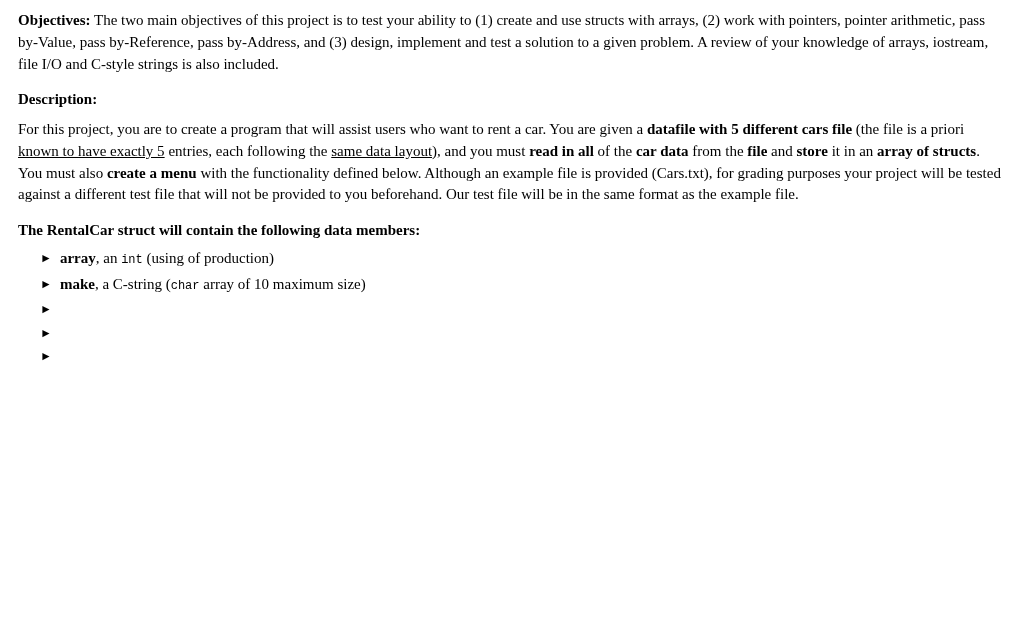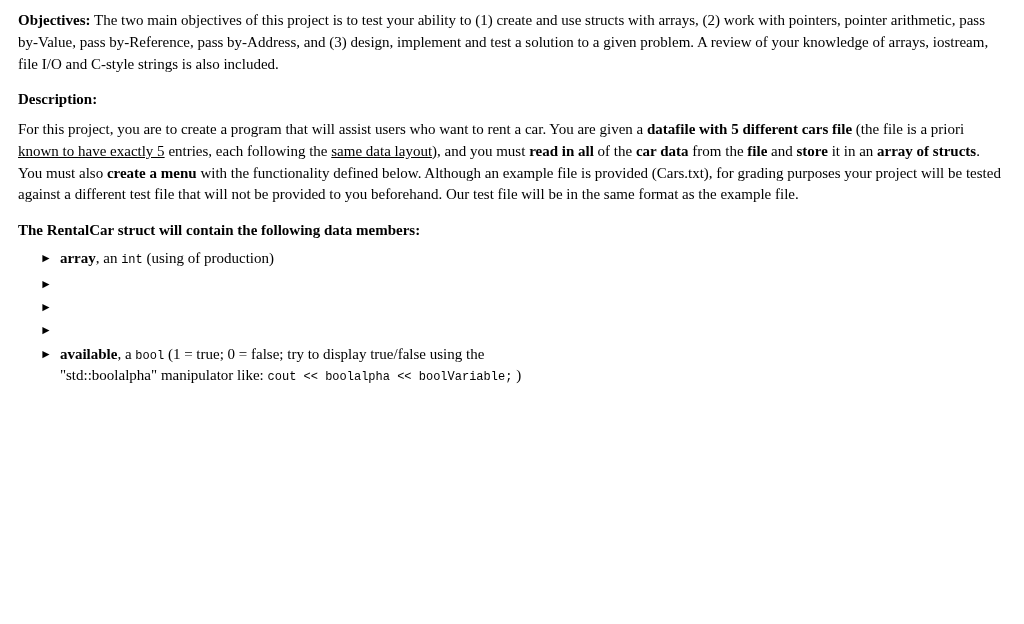--- a/index.html
+++ b/index.html
@@ -82,27 +82,27 @@
   <p class="struct-header">The RentalCar struct will contain the following data members:</p>
   <ul class="bullet-list">
     <li>
       <span class="arrow">►</span>
       <span>
         <span class="bold">array</span><span>, an </span><span class="mono">int</span><span> (using of production)</span>
       </span>
     </li>
     <li>
       <span class="arrow">►</span>
+      <span>
+        <span class="bold">make</span><span>, a C-string (</span><span class="mono">char</span><span> array of 10 maximum size)</span>
+      </span>
     </li>
     <li>
       <span class="arrow">►</span>
     </li>
     <li>
       <span class="arrow">►</span>
     </li>
     <li style="align-items: flex-start;">
       <span class="arrow">►</span>
-      <span>
-        <span class="bold">available</span><span>, a </span><span class="mono">bool</span><span> (1 = true; 0 = false; try to display true/false using the<br><span style="padding-left: 0px;">"std::boolalpha" manipulator like: <span class="mono">cout &lt;&lt; boolalpha &lt;&lt; boolVariable;</span> )</span></span>
-      </span>
     </li>
   </ul>
 </div>
 
 </body></html>

